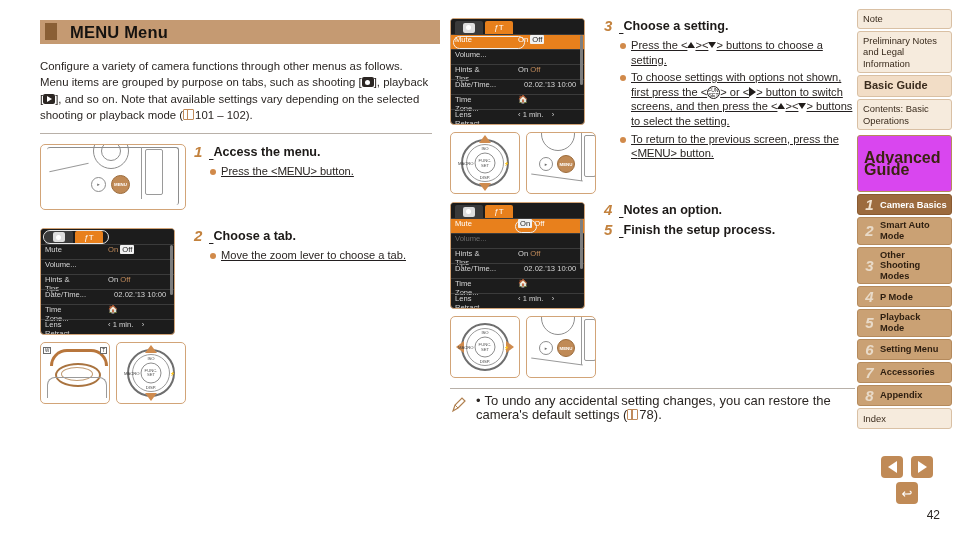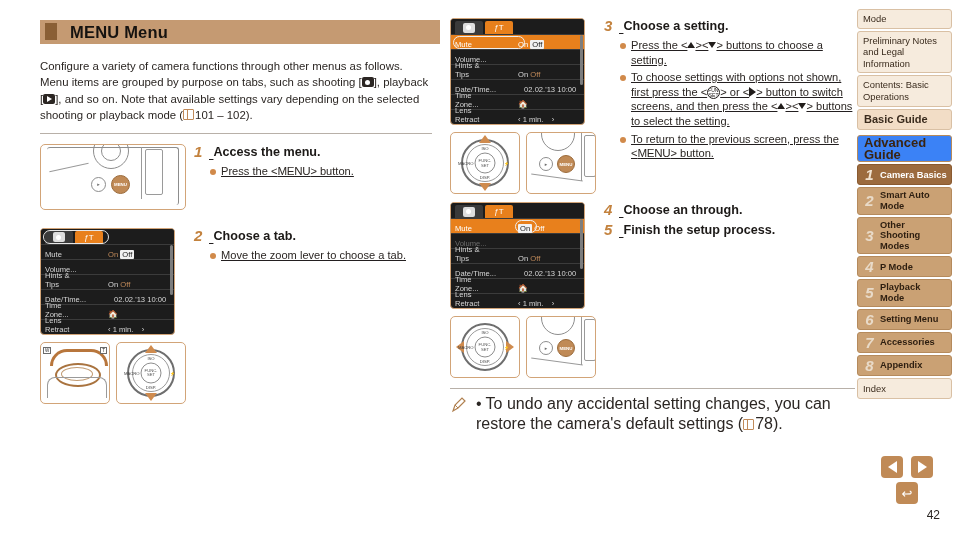--- a/index.html
+++ b/index.html
@@ -164,21 +164,21 @@
     width:28px;height:13px;display:flex;align-items:center;justify-content:center;
     font-size:8px;color:#ddd;
   }
   .lcd-tab.inactive{background:#3a3a3a;border-radius:2px 2px 0 0;}
   .lcd-tab.active{background:#e8801c;border-radius:2px 2px 0 0;color:#fff;}
   .tabsel-ring{
     position:absolute;left:2px;top:1px;width:66px;height:14px;
     border:1.4px solid #e6e6e6;border-radius:8px;box-sizing:border-box;
   }
   .lcd-row{
-    height:15px;display:flex;align-items:flex-end;border-top:1px solid #3b3b3b;
+    height:15px;display:flex;align-items:flex-start;border-top:1px solid #3b3b3b;
     font-size:7.6px;color:#d6d6d6;padding:0 4px;box-sizing:border-box;position:relative;gap:28px;
   }
   .lcd-row.sel{background:#e8801c;color:#fff;}
   .lcd-row .lbl{flex:1;}
   .lcd-row .val{text-align:left;width:62px;}
   .lcd-row.dim{color:#6b6b6b;}
   .opt-off{background:#f2f2f2;color:#1c1c1c;padding:0 2px;border-radius:1px;}
   .opt-dim{color:#c08a5a;}
   .sel-ring{
     position:absolute;left:2px;top:1px;width:72px;height:13px;
@@ -189,32 +189,32 @@
     border:1.3px solid #efefef;border-radius:7px;box-sizing:border-box;
   }
   .opt-on{background:#f2f2f2;color:#1c1c1c;padding:0 2px;border-radius:1px;}
   .scrollbar{position:absolute;right:1.5px;top:16px;width:2.5px;height:50px;background:#7d7d7d;border-radius:2px;}
   .homeico{color:#e8801c;font-size:8px;}
 
   
   .noterule{height:1px;background:#b8b0a8;width:405px;margin:6px 0 5px 0;}
   .note{display:flex;align-items:flex-start;}
   .pencil{width:22px;flex:none;padding-top:2px;}
-  .note-txt{font-size:16px;line-height:20px;color:#2b2623;padding-left:4px;}
+  .note-txt{font-size:13px;line-height:14px;color:#2b2623;padding-left:4px;}
   .note-txt .dot{color:#2b2623;margin-right:4px;}
 
   
   .sb-item{
     background:#f2e2d0;border:1px solid #d9c0a4;border-radius:3px;margin-bottom:2px;
     font-size:9.4px;line-height:11.6px;color:#3a2b1d;padding:3px 5px;
     box-sizing:border-box;position:relative;
   }
   .sb-item.plain{background:#f6ebdd;}
   .sb-item.big{font-size:11px;font-weight:bold;padding:4px 6px;background:#f2ddc6;}
-  .sb-item.adv{background:#3b82f6;color:#3a2411;font-weight:bold;font-size:13px;padding:1px 6px;border-color:#b58a5c;}
+  .sb-item.adv{background:#d946ef;color:#3a2411;font-weight:bold;font-size:16px;padding:16px 6px;border-color:#b58a5c;}
   .sb-num{
     display:flex;align-items:center;background:#caa174;border:1px solid #b58a5c;
     border-radius:3px;margin-bottom:2px;padding:2px 4px;box-sizing:border-box;
     min-height:21px;
   }
   .sb-num.active{background:#9c6b3e;border-color:#8a5a30;}
   .sb-num .n{
     font-size:15px;font-weight:bold;font-style:italic;color:#e9dbc9;width:15px;
     flex:none;text-align:center;line-height:15px;
   }
@@ -500,21 +500,21 @@
               <div style="position:absolute;left:54px;top:0;width:1.2px;height:48px;background:#9a9a9a;"></div>
               <div style="position:absolute;left:57px;top:2px;width:10px;height:40px;border:1.2px solid #9a9a9a;border-radius:2px;"></div>
               <div style="position:absolute;left:4px;top:44px;width:52px;height:1.2px;background:#9a9a9a;transform:rotate(8deg);"></div>
             </div>
           </div>
         </div>
       </div>
       <div class="txtcol">
         <div class="stepline">
           <span class="stepnum">4</span>
-          <span class="stephead">Choose an through.</span>
+          <span class="stephead">Notes an option.</span>
         </div>
 
         <div class="stepline" style="">
           <span class="stepnum">5</span>
           <span class="stephead">Finish the setup process.</span>
         </div>
       </div>
     </div>
 
     <div class="noterule" style="margin-top:10px;"></div>
@@ -525,24 +525,24 @@
           <path d="M5 9 L8 12" fill="none" stroke="#b08050" stroke-width="1"></path>
         </svg>
       </div>
       <div class="note-txt">
         <span class="dot">•</span><span>To undo any accidental setting changes, you can restore the camera's default settings (</span><span class="bookico"></span><span>78</span><span>).</span>
       </div>
     </div>
   </div>
 
   <div class="sidebar">
-    <div class="sb-item plain">Mode</div>
+    <div class="sb-item plain">Note</div>
     <div class="sb-item plain">Preliminary Notes and Legal Information</div>
+    <div class="sb-item big">Basic Guide</div>
     <div class="sb-item plain">Contents: Basic Operations</div>
-    <div class="sb-item big">Basic Guide</div>
     <div class="sb-item adv" style="margin-top:5px;">Advanced Guide</div>
 
     <div class="sb-num active">
       <span class="n">1</span>
       <span class="t">Camera Basics</span>
     </div>
     <div class="sb-num">
       <span class="n">2</span>
       <span class="t">Smart Auto Mode</span>
     </div>

